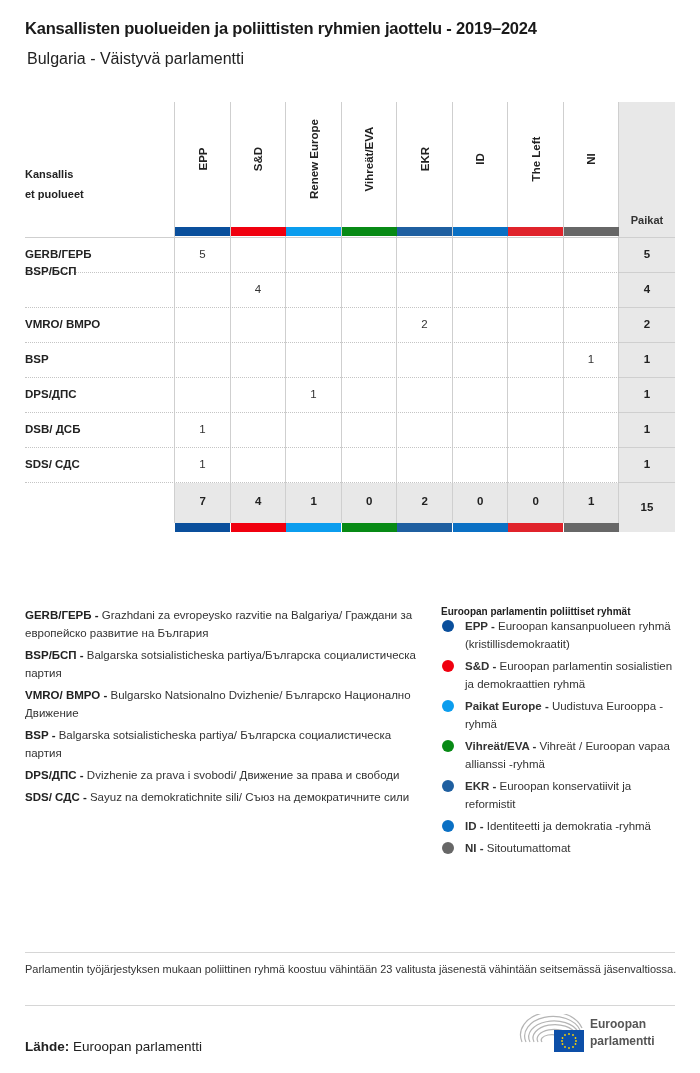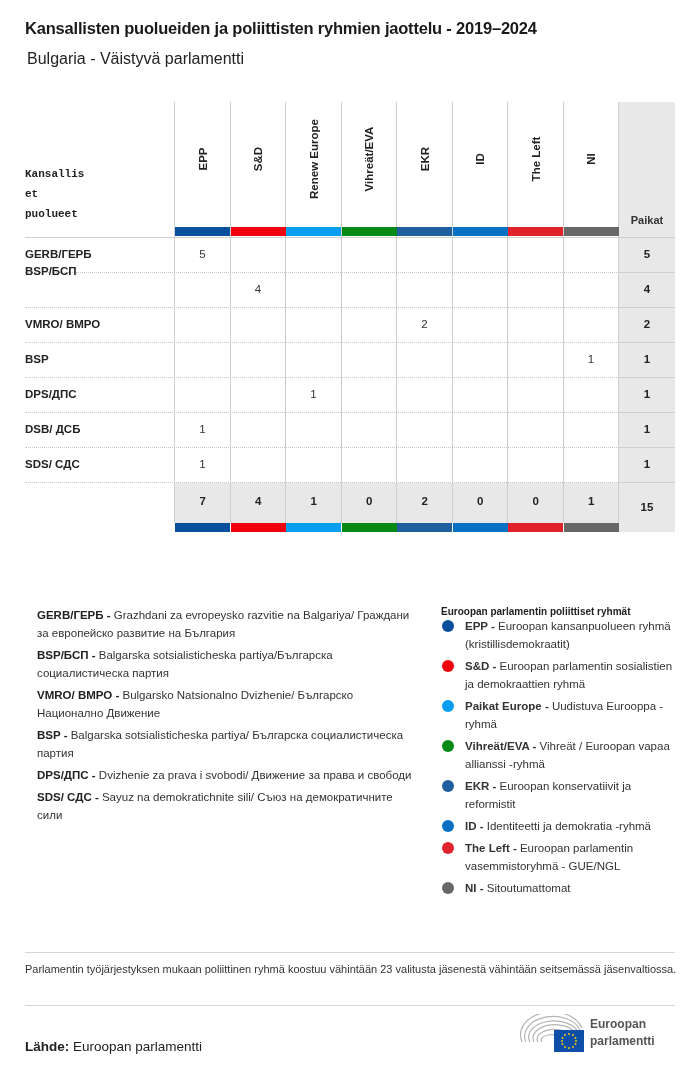--- a/index.html
+++ b/index.html
@@ -20,21 +20,21 @@
   .row-line { position: absolute; left: 25px; width: 594px; height: 0; border-top: 1px dotted #c5c5c5; }
   .row-line-solid { position: absolute; height: 0; border-top: 1px solid #cfcfcf; }
   .row-label { position: absolute; left: 25px; font-size: 11.5px; font-weight: bold; color: #222; }
   .cell { position: absolute; width: 55px; text-align: center; font-size: 11.5px; color: #333; }
   .cell-total { position: absolute; width: 56px; text-align: center; font-size: 11.5px; font-weight: bold; color: #222; }
   .paikat-label { position: absolute; left: 619px; width: 56px; top: 214px; text-align: center; font-size: 11px; font-weight: bold; color: #333; }
 
   
   #legend-left { position: absolute; left: 25px; top: 606px; width: 395px; }
   #legend-left .lh { font-family: "DejaVu Sans Mono", monospace; font-weight: bold; font-size: 12.5px; color: #222; margin-bottom: 7px; }
-  .pl-item { font-size: 11.5px; line-height: 18px; color: #333; margin-bottom: 4px; margin-left: 12px; }
+  .pl-item { font-size: 11.5px; line-height: 18px; color: #333; margin-bottom: 4px; }
   .pl-item b { color: #222; }
 
   #legend-right { position: absolute; left: 441px; top: 606px; width: 240px; }
   #legend-right .lh { font-size: 10px; font-weight: bold; color: #222; margin-bottom: 0; }
   .gl-item { position: relative; padding-left: 24px; font-size: 11.5px; line-height: 18px; color: #333; margin-bottom: 4px; }
   .gl-dot { position: absolute; left: 1px; top: 3px; width: 12px; height: 12px; border-radius: 50%; }
 
   .hr { position: absolute; left: 25px; width: 650px; height: 1px; background: #d6d6d6; }
   #note { position: absolute; left: 25px; top: 960px; width: 652px; font-size: 11px; line-height: 18px; color: #333; }
   #source { position: absolute; left: 25px; top: 1039px; font-size: 13.5px; color: #222; }
@@ -45,21 +45,21 @@
 </style>
 </head>
 <body>
 
 <div id="title">Kansallisten puolueiden ja poliittisten ryhmien jaottelu - 2019–2024</div>
 <div id="subtitle">Bulgaria - Väistyvä parlamentti</div>
 
 <div id="table">
   <div class="paikat-bg"></div>
   <div class="totals-bg"></div>
-  <div class="party-head" style="top:164px;width:60px;font-family:Liberation Mono, monospace;"><span>Kansallis et puolueet</span></div>
+  <div class="party-head" style="top:164px;width:60px;"><span>Kansallis et puolueet</span></div>
   <div class="paikat-label">Paikat</div>
   <div id="dyn">
       <div class="col-line" style="left:174px;top:102px;height:421px;"></div>
       <div class="col-line" style="left:230px;top:102px;height:421px;"></div>
       <div class="col-line" style="left:285px;top:102px;height:421px;"></div>
       <div class="col-line" style="left:341px;top:102px;height:421px;"></div>
       <div class="col-line" style="left:396px;top:102px;height:421px;"></div>
       <div class="col-line" style="left:452px;top:102px;height:421px;"></div>
       <div class="col-line" style="left:507px;top:102px;height:421px;"></div>
       <div class="col-line" style="left:563px;top:102px;height:421px;"></div>
@@ -150,21 +150,20 @@
 
 <div id="legend-right">
   <div class="lh">Euroopan parlamentin poliittiset ryhmät</div>
   <div id="gl-list">
       <div class="gl-item"><span class="gl-dot" style="background: rgb(10, 79, 156);"></span><b>EPP - </b><span>Euroopan kansanpuolueen ryhmä (kristillisdemokraatit)</span></div>
       <div class="gl-item"><span class="gl-dot" style="background: rgb(240, 0, 15);"></span><b>S&amp;D - </b><span>Euroopan parlamentin sosialistien ja demokraattien ryhmä</span></div>
       <div class="gl-item"><span class="gl-dot" style="background: rgb(11, 157, 238);"></span><b>Paikat Europe - </b><span>Uudistuva Eurooppa -ryhmä</span></div>
       <div class="gl-item"><span class="gl-dot" style="background: rgb(7, 138, 21);"></span><b>Vihreät/EVA - </b><span>Vihreät / Euroopan vapaa allianssi -ryhmä</span></div>
       <div class="gl-item"><span class="gl-dot" style="background: rgb(31, 95, 160);"></span><b>EKR - </b><span>Euroopan konservatiivit ja reformistit</span></div>
       <div class="gl-item"><span class="gl-dot" style="background: rgb(10, 112, 196);"></span><b>ID - </b><span>Identiteetti ja demokratia -ryhmä</span></div>
-      <div class="gl-item"><span class="gl-dot" style="background: rgb(224, 35, 43);"></span><b>The Left - </b><span>Euroopan parlamentin vasemmistoryhmä - GUE/NGL</span></div>
       <div class="gl-item"><span class="gl-dot" style="background: rgb(103, 103, 103);"></span><b>NI - </b><span>Sitoutumattomat</span></div>
     </div>
 </div>
 
 <div class="hr" style="top:952px;"></div>
 <div id="note">Parlamentin työjärjestyksen mukaan poliittinen ryhmä koostuu vähintään 23 valitusta jäsenestä vähintään seitsemässä jäsenvaltiossa.</div>
 <div class="hr" style="top:1005px;"></div>
 
 <div id="source">
   <b>Lähde:</b>

